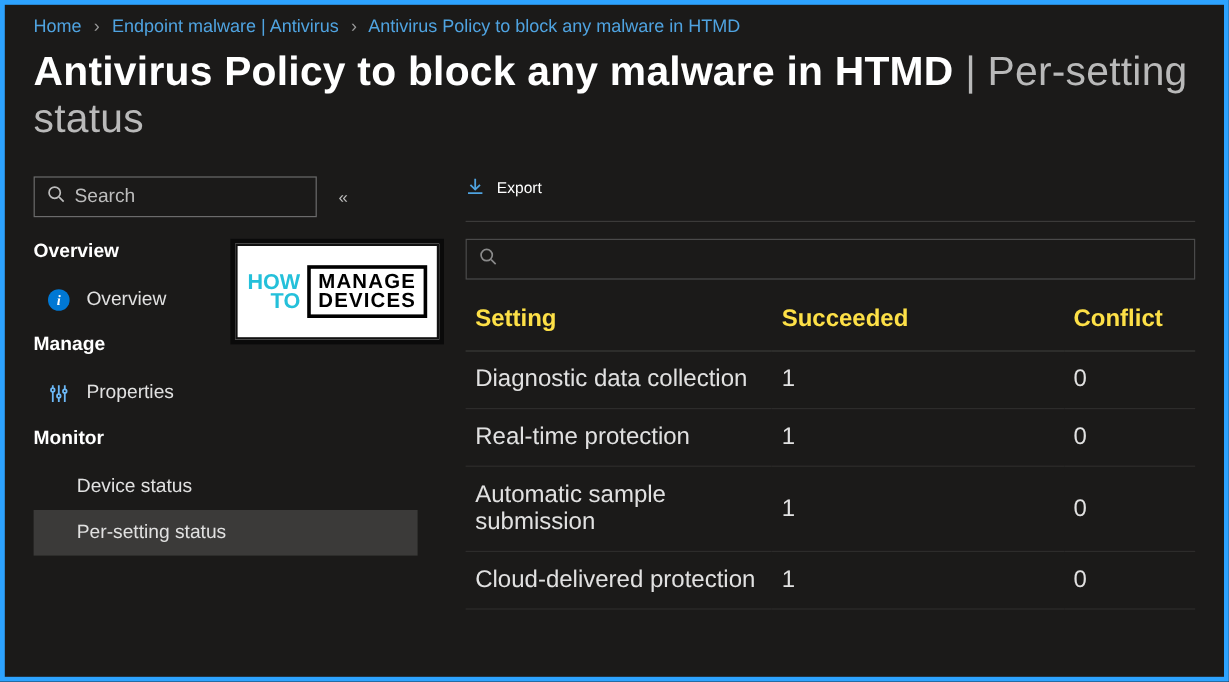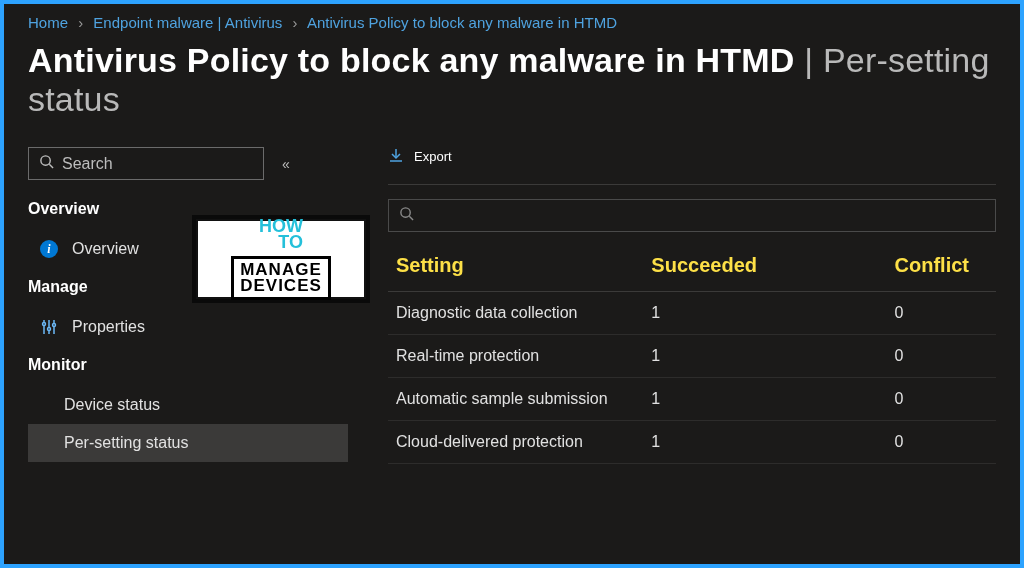--- a/index.html
+++ b/index.html
@@ -60,28 +60,28 @@
     margin-top: 14px;
     color:#8a8a8a;
   }
   .filter-box input {
     background:transparent;border:none;outline:none;color:#e1e1e1;
     font-size:16px;width:100%;margin-left:8px;
   }
   .filter-box input::placeholder { color:#8a8a8a; }
   table { width:100%; border-collapse: collapse; margin-top: 8px;}
   th { text-align:left; font-weight:600; font-size:20px; color:#fde047; padding: 14px 8px; border-bottom:1px solid #3b3a39;}
-  td { padding: 12px 8px; font-size:16px; color:#e1e1e1; border-bottom:1px solid #2d2c2b;}
+  td { padding: 12px 8px; font-size:20px; color:#e1e1e1; border-bottom:1px solid #2d2c2b;}
   th:nth-child(1),td:nth-child(1){width:42%;}
   th:nth-child(2),td:nth-child(2){width:40%;}
   th:nth-child(3),td:nth-child(3){width:18%;}
   .logo-box {
-    position:absolute; top: 72px; left: 168px;
+    position:absolute; top: 56px; left: 168px;
     width: 170px; height: 80px; background:#fff; border:2px solid #111;
-    display:flex;align-items:center;justify-content:center;flex-direction:column;gap:6px;
+    display:flex;align-items:center;justify-content:center;flex-direction:row;gap:6px;
     box-shadow:0 0 0 4px #0a0a0a;
   }
   .logo-howto { color:#24c0da; font-weight:800; font-size:18px; line-height:0.9; text-align:right;}
   .logo-manage { border:3px solid #000; color:#000; font-weight:900; font-size:17px; line-height:0.95; padding:3px 6px; letter-spacing:1px;}
   .chev { display:inline-block; }
 </style>
 </head>
 <body>
 
 <div class="page">

